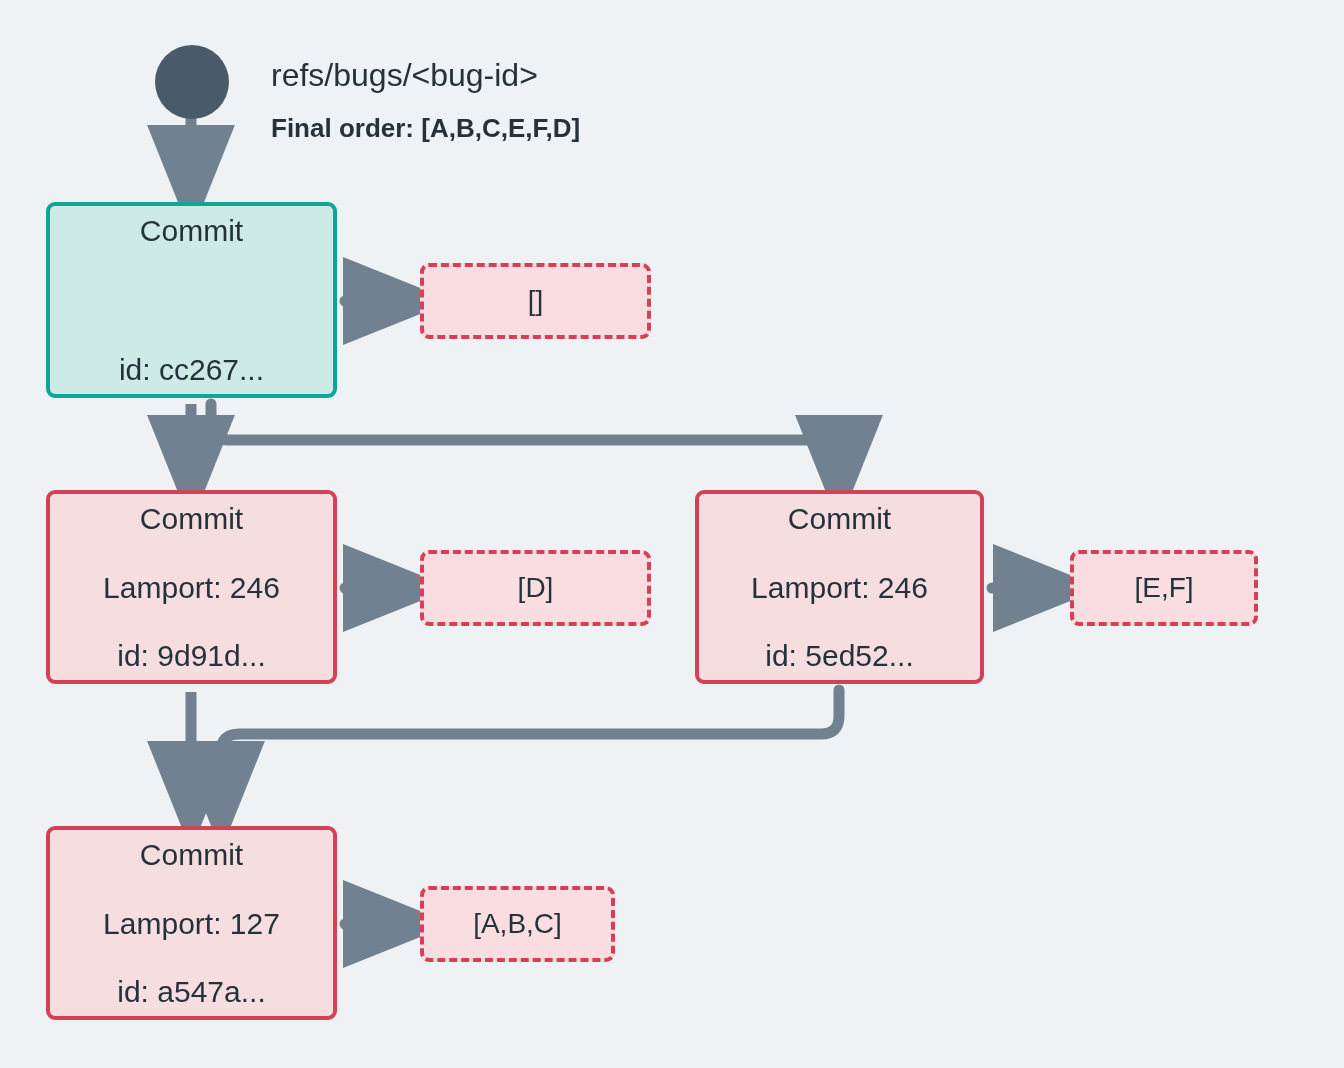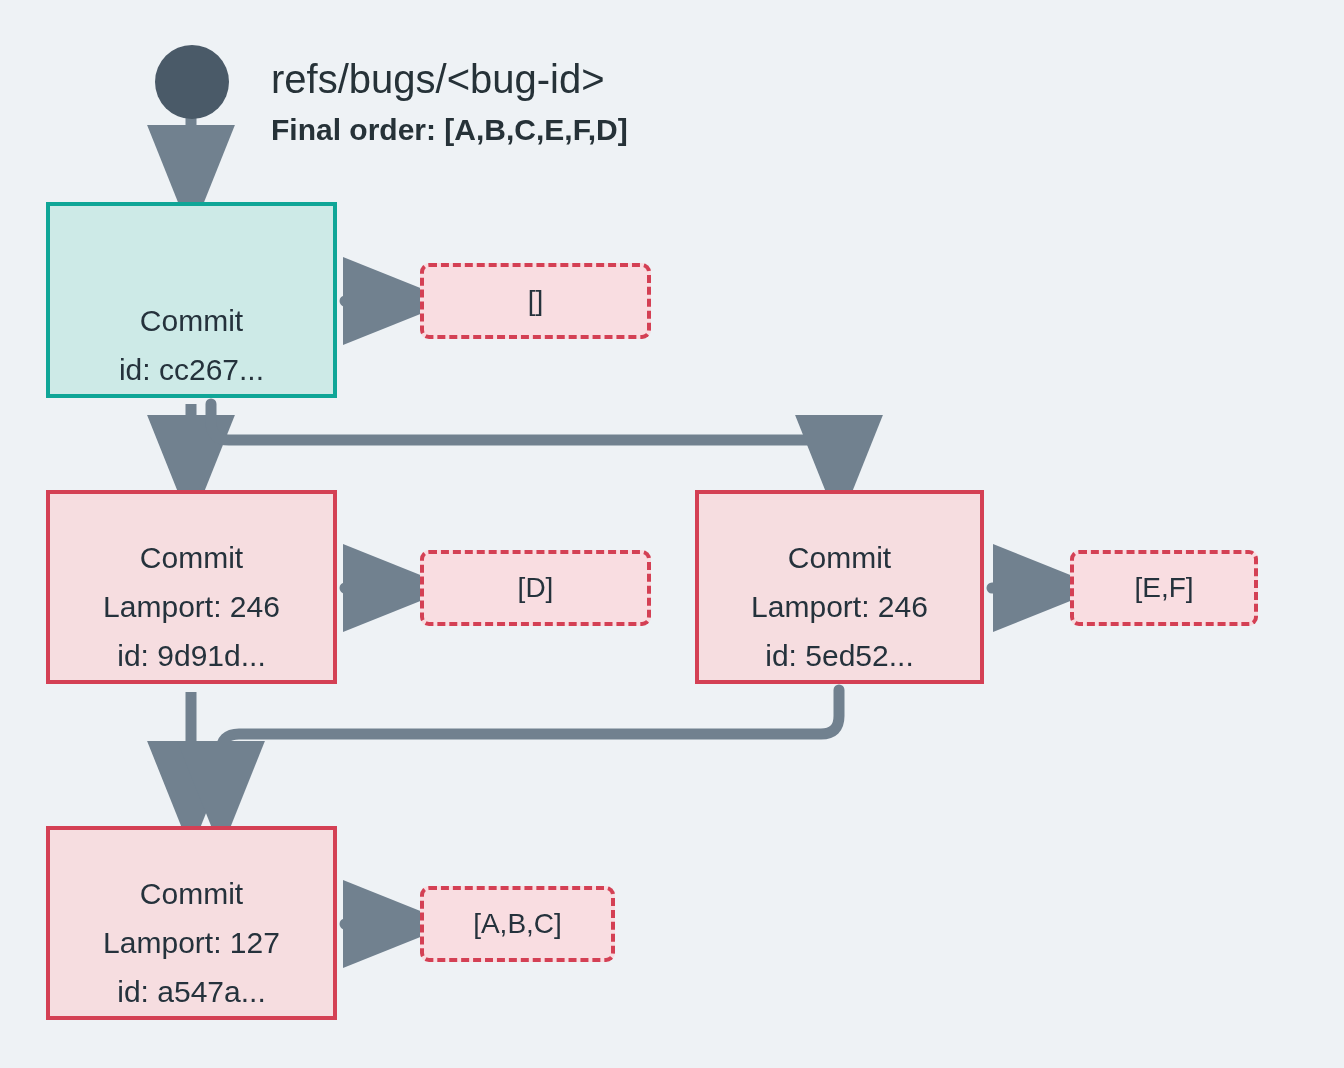--- a/index.html
+++ b/index.html
@@ -26,22 +26,22 @@
     width: 1344px;
     height: 1068px;
     pointer-events: none;
   }
   .node {
     position: absolute;
     box-sizing: border-box;
     display: flex;
     flex-direction: column;
     align-items: center;
-    justify-content: flex-end;
-    border-radius: 0;
+    justify-content: space-between;
+    border-radius: 9px;
     text-align: center;
   }
   .node .line {
     font-size: 30px;
     line-height: 49px;
     color: #25323c;
     white-space: nowrap;
   }
   .node.teal {
     background: #cdeae7;
@@ -70,25 +70,25 @@
     position: absolute;
     border-radius: 50%;
     background: #4a5a68;
   }
   .head-text {
     position: absolute;
     color: #263238;
     white-space: nowrap;
   }
   .head-ref {
-    font-size: 40px;
+    font-size: 32px;
     font-weight: 400;
   }
   .head-order {
-    font-size: 30px;
+    font-size: 26px;
     font-weight: 700;
   }
 </style>
 </head>
 <body>
 
 <div id="canvas">
 
   <svg class="edges" viewBox="0 0 1344 1068" xmlns="http://www.w3.org/2000/svg">
     <defs>

